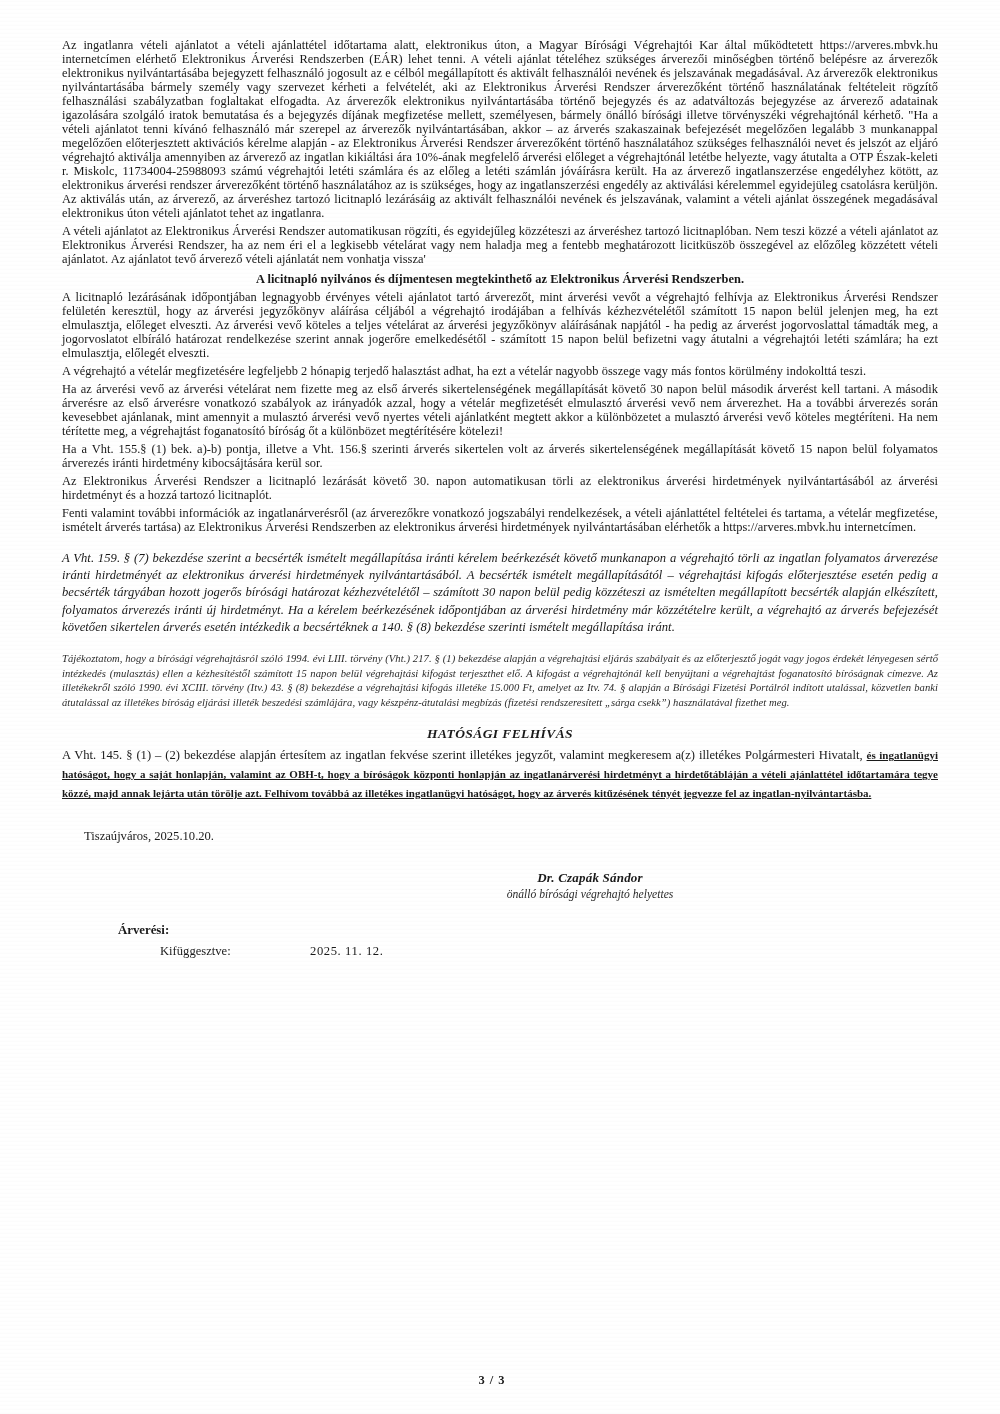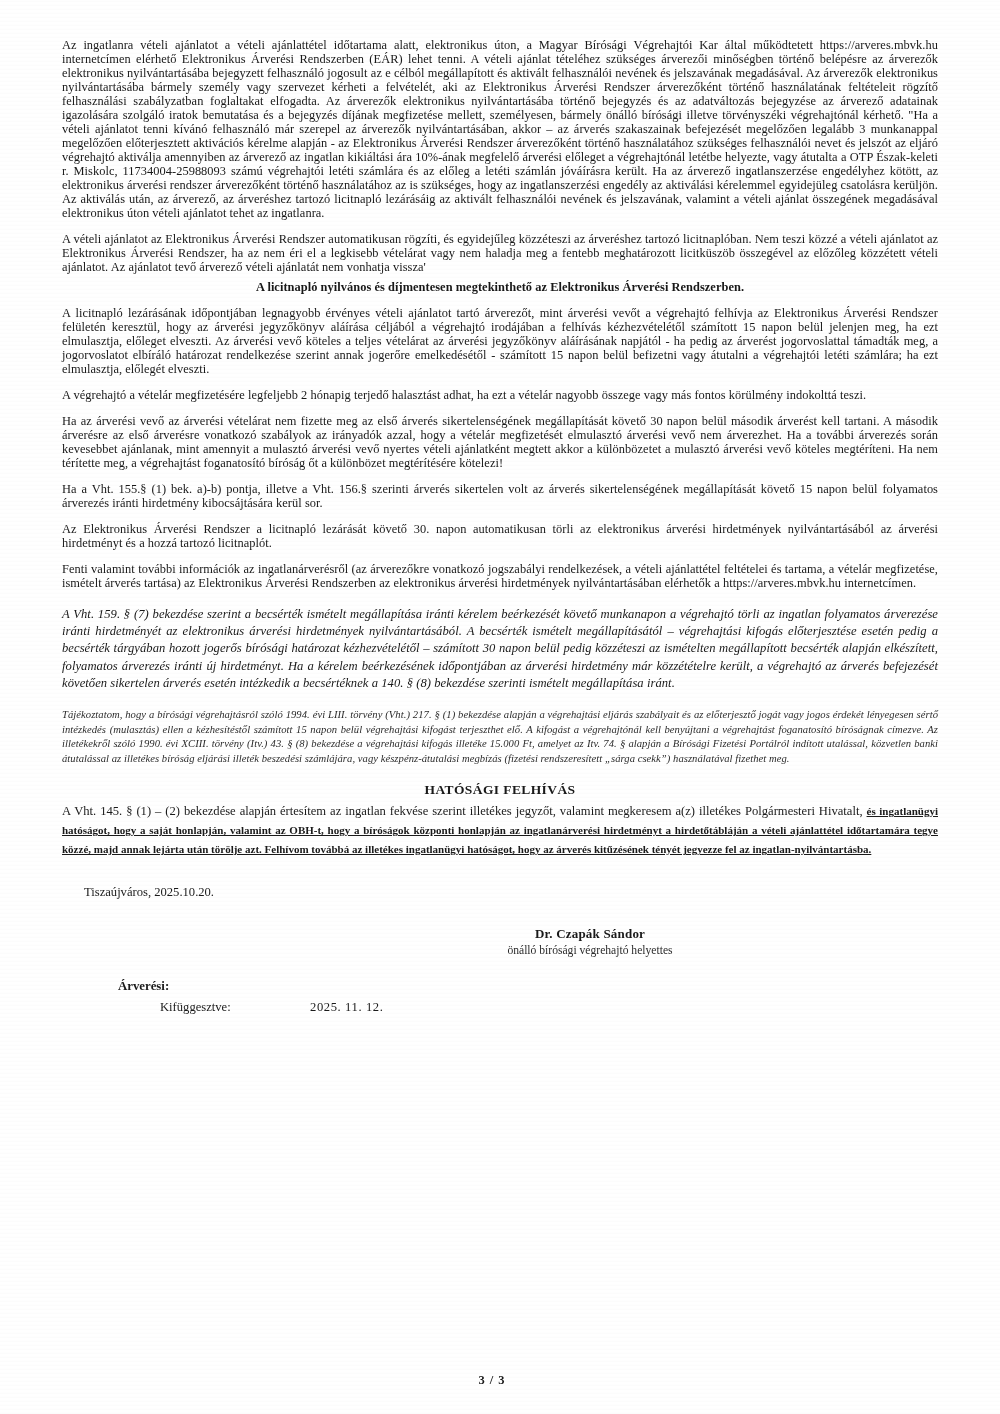--- a/index.html
+++ b/index.html
@@ -25,21 +25,21 @@
   .body-text p {
     margin: 0;
     text-align: justify;
     font-size: 12.4px;
     line-height: 14px;
     letter-spacing: 0.05px;
     text-justify: inter-word;
     color: #181818;
   }
   .body-text p + p {
-    margin-top: 12px;
+    margin-top: 4px;
   }
   .center-bold {
     text-align: center !important;
     font-weight: bold;
     font-size: 13px;
     margin-top: 6px !important;
     margin-bottom: 4px !important;
   }
   .italic-block p {
     font-style: italic;
@@ -60,20 +60,21 @@
     text-align: justify;
     color: #2b2b2b;
   }
   .section-title {
     text-align: center;
     font-weight: bold;
     font-size: 13.5px;
     letter-spacing: 0.4px;
     margin-top: 16px;
     margin-bottom: 4px;
+    font-style: italic;
   }
   .hatosagi-text p {
     margin: 0;
     text-align: justify;
     font-size: 12.6px;
     line-height: 17.4px;
   }
   .hatosagi-strong {
     font-weight: bold;
     font-size: 11px;
@@ -82,20 +83,21 @@
   }
   .place-date {
     margin-top: 26px;
     font-size: 12.6px;
     margin-left: 22px;
   }
   .signature {
     margin-top: 26px;
     text-align: center;
     padding-left: 180px;
+    font-style: italic;
   }
   .signature .name {
     font-weight: bold;
     font-size: 13px;
     letter-spacing: 0.2px;
   }
   .signature .role {
     font-size: 11.6px;
     margin-top: 2px;
     color: #2b2b2b;

